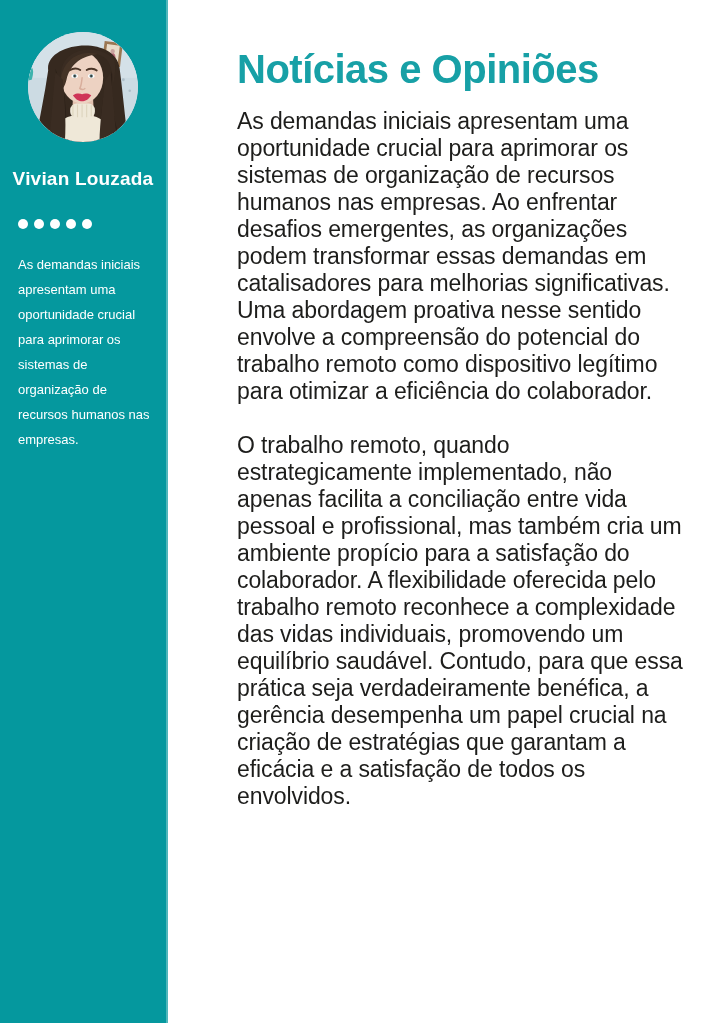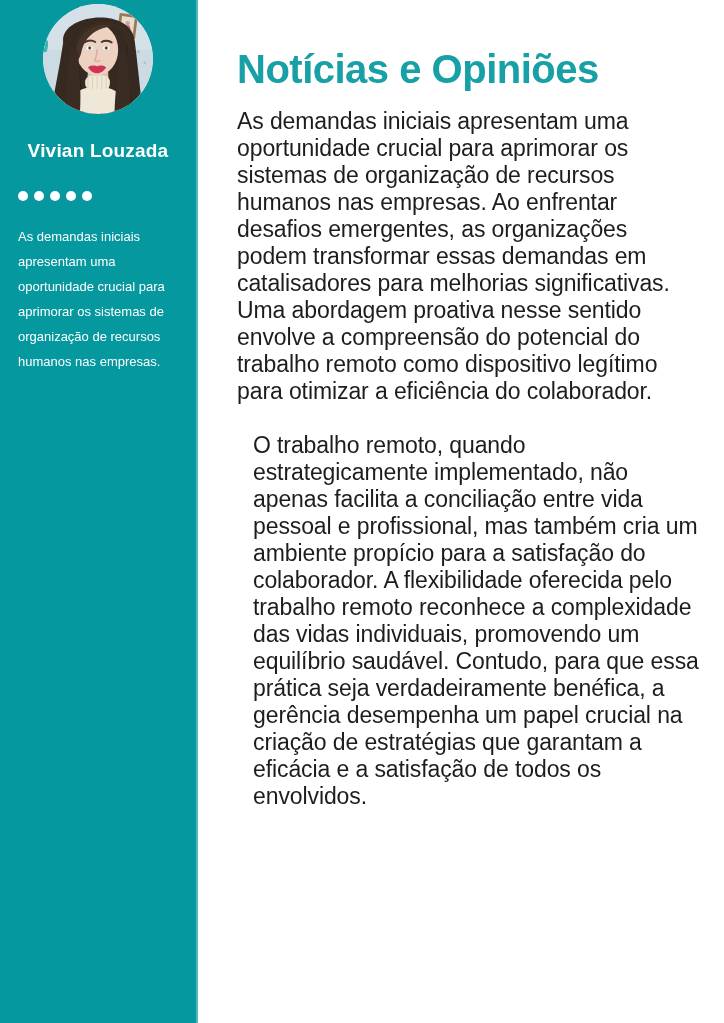--- a/index.html
+++ b/index.html
@@ -17,24 +17,24 @@
     overflow:hidden;
   }
   .page{
     position:relative;
     width:724px;height:1023px;
     background:#ffffff;
   }
   
   .sidebar{
     position:absolute;left:0;top:0;
-    width:198px;height:1023px;
+    width:168px;height:1023px;
     background:var(--sidebar-bg);
     border-right:2px solid rgba(255,255,255,0.30);
-    padding-top:4px;
+    padding-top:32px;
   }
   .avatar{
     width:110px;height:110px;
     margin:0 auto;
     border-radius:50%;
     overflow:hidden;
     background:#cfdde4;
   }
   .avatar svg{display:block;width:110px;height:110px;}
   .author-name{
@@ -79,21 +79,21 @@
   }
   .body-para{
     margin:0;
     color:var(--body-text);
     font-size:23px;
     line-height:27px;
     max-width:452px;
     letter-spacing:-0.1px;
   }
   .para-1{margin-top:16px;}
-  .para-2{margin-top:27px;margin-left:16px;}
+  .para-2{margin-top:27px;}
 </style>
 </head>
 <body>
 
 <div class="page">
 
   <aside class="sidebar">
 
     <div class="avatar">
 

